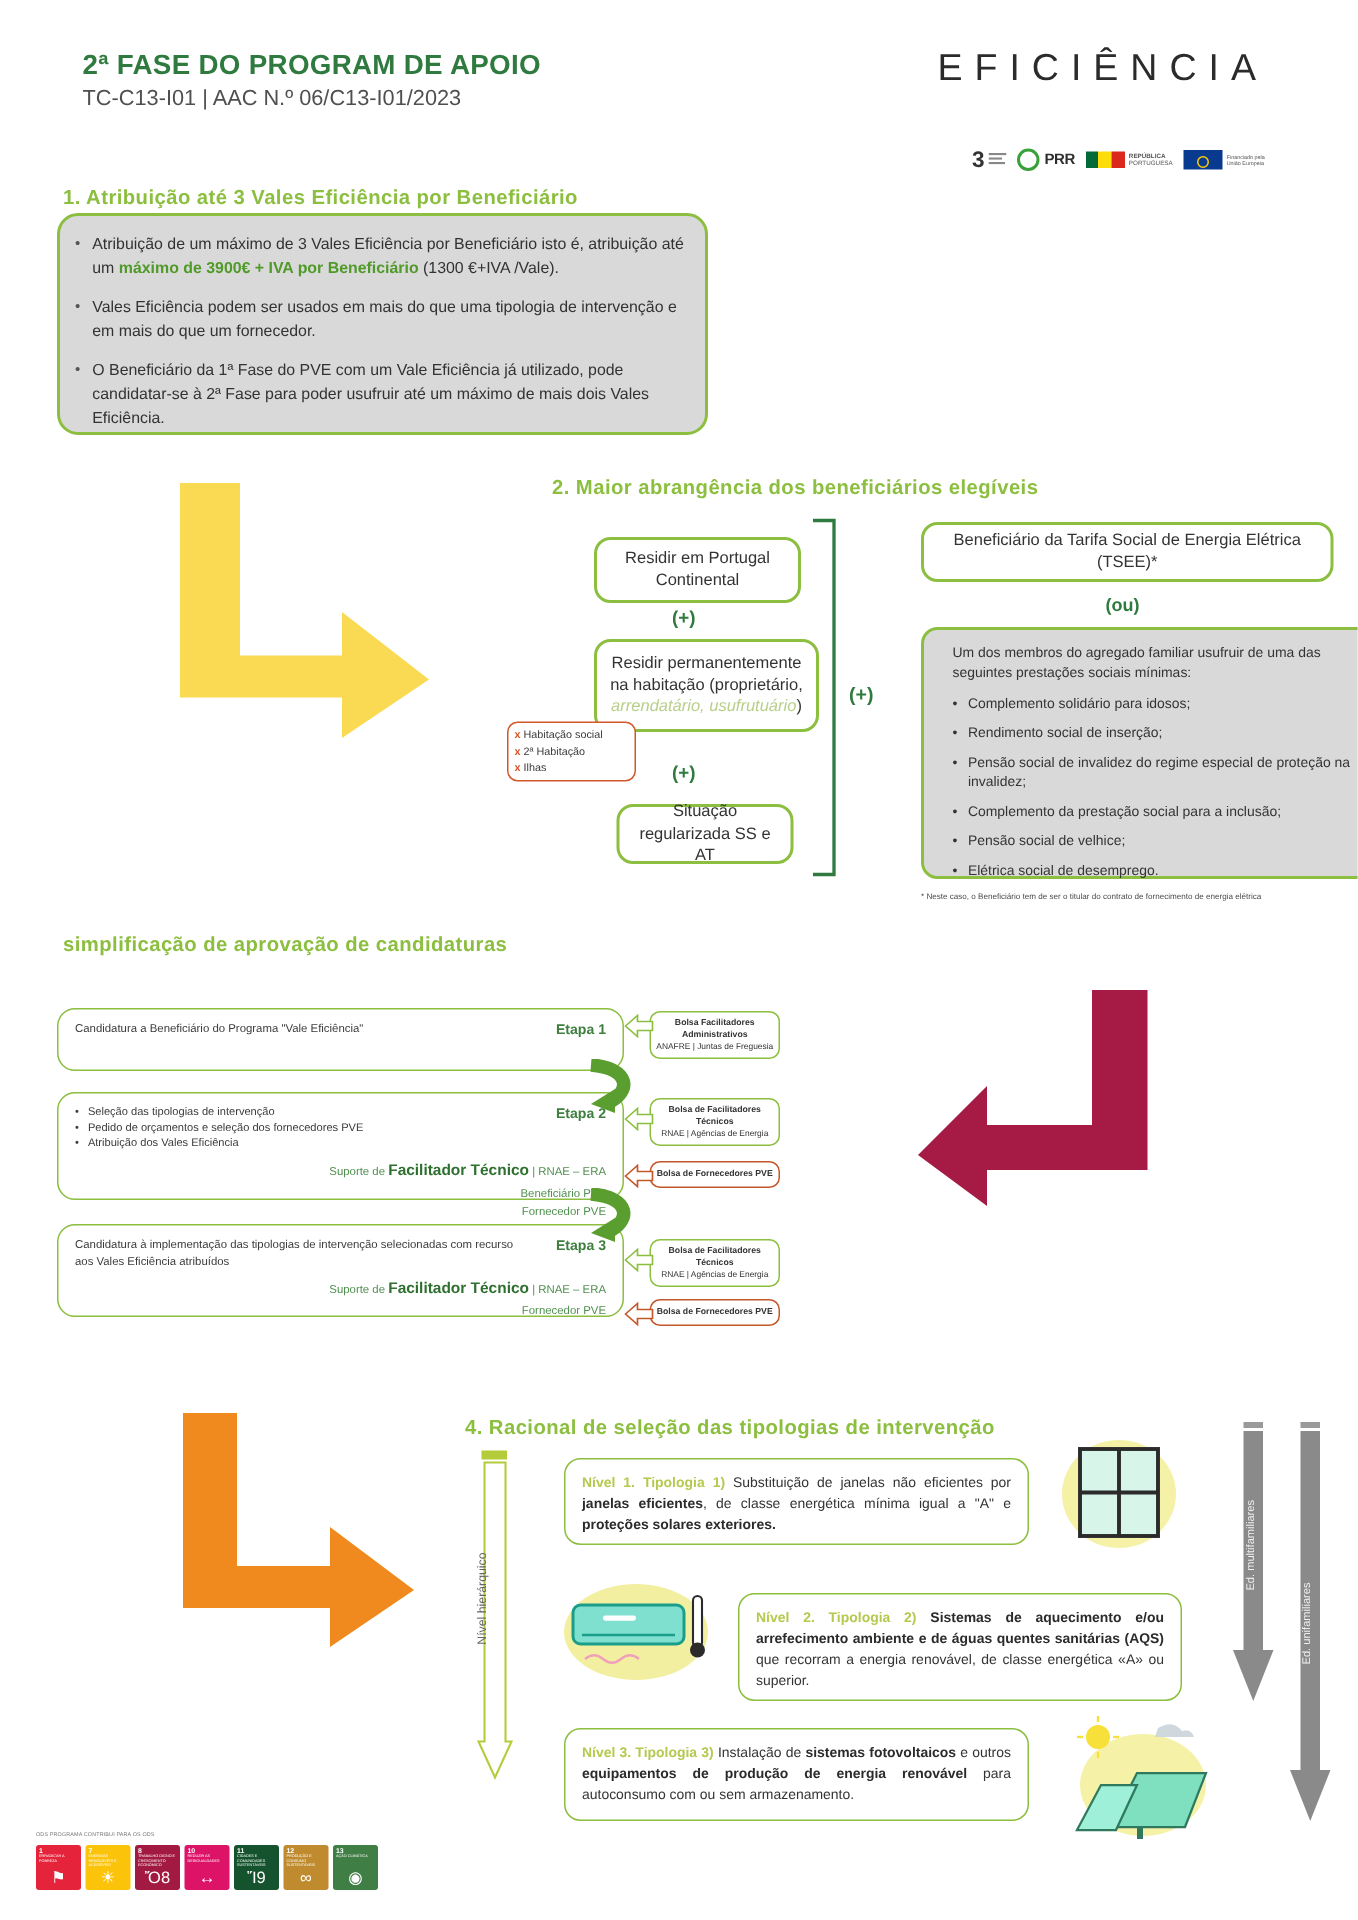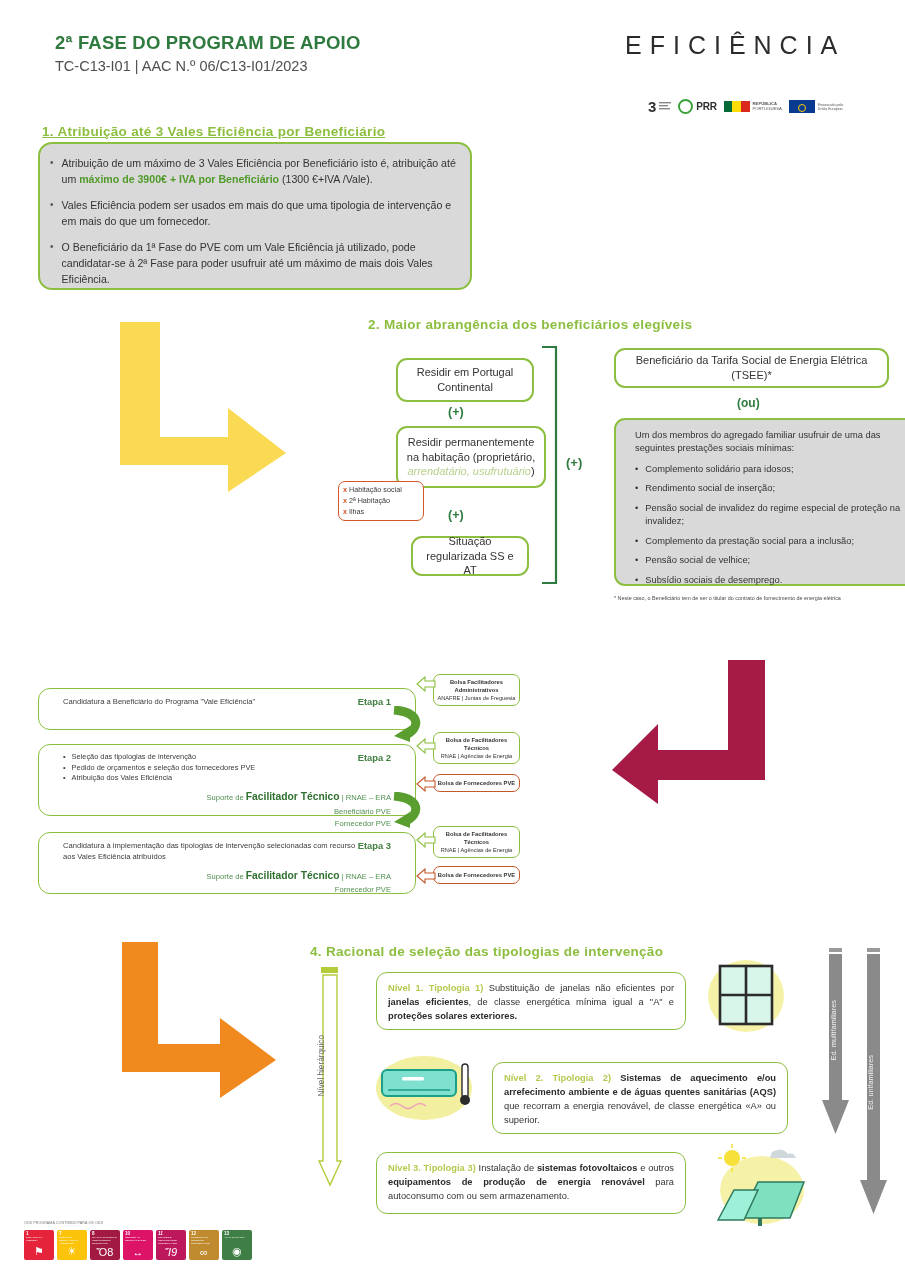--- a/index.html
+++ b/index.html
@@ -32,21 +32,21 @@
   .flag-pt{display:flex;width:26px;height:11px;}
   .flag-pt span{flex:1;}
   .eu-flag{width:26px;height:13px;background:#083b8f;position:relative;}
   .eu-flag::after{content:"";position:absolute;left:9px;top:3.5px;width:6px;height:6px;
     border:1.2px solid #ffcc00;border-radius:50%;}
 
   
   .sec-h{font-size:13.5px;font-weight:bold;color:#8cbe3f;letter-spacing:.3px;line-height:1.45;}
 
   
-  #sec1-title{left:42px;top:122px;width:450px;text-decoration:underline;}
+  #sec1-title{left:42px;top:122px;width:450px;}
   #sec1-box{left:38px;top:142px;width:434px;height:148px;
     background:#d9d9d9;border:2px solid #8cbe3f;border-radius:14px;box-sizing:border-box;
     padding:11px 14px 0 10px;}
   .b-item{display:flex;gap:8px;font-size:10.6px;line-height:1.55;color:#333;margin-bottom:9px;}
   .b-dot{color:#555;font-size:10px;line-height:1.6;}
   .hl-green{color:#4f9a28;font-weight:bold;}
 
   
   .larrow{position:absolute;}
 
@@ -75,21 +75,21 @@
   #ou{left:737px;top:396px;font-size:12px;font-weight:bold;color:#2f7a3e;position:absolute;}
   #box-social{left:614px;top:418px;width:324px;height:168px;background:#d9d9d9;
     border:2px solid #8cbe3f;border-radius:11px;box-sizing:border-box;padding:9px 19px;}
   .s-lead{font-size:9.3px;line-height:1.45;color:#333;margin-bottom:7px;}
   .s-item{display:flex;gap:7px;font-size:9.3px;line-height:1.4;margin-bottom:6.5px;color:#333;}
   #footnote{left:614px;top:595px;width:280px;font-size:5.4px;color:#4a4a4a;}
 
   
   #sec3-title{left:42px;top:620px;width:430px;}
   .etapa-box{border:1.6px solid #8cbe3f;border-radius:12px;background:#fff;box-sizing:border-box;
-    position:absolute;padding:7px 24px;margin-top:16px;}
+    position:absolute;padding:7px 11px;}
   #etapa1{left:38px;top:672px;width:378px;height:42px;}
   #etapa2{left:38px;top:728px;width:378px;height:72px;}
   #etapa3{left:38px;top:816px;width:378px;height:62px;}
   .et-top{display:flex;justify-content:space-between;align-items:flex-start;}
   .et-desc{font-size:7.6px;line-height:1.5;color:#3b3b3b;max-width:300px;}
   .et-lbl{font-size:9.4px;color:#3f7f3f;font-weight:600;white-space:nowrap;}
   .et-sup{text-align:right;font-size:7.6px;color:#4f8f4f;margin-top:5px;line-height:1.6;}
   .et-sup b{font-size:10.3px;color:#2f6f2f;font-weight:600;}
   .et-bul{display:flex;gap:6px;font-size:7.4px;line-height:1.45;color:#3b3b3b;}
 
@@ -246,27 +246,28 @@
       <div class="s-item">
         <span>•</span>
         <span>Complemento da prestação social para a inclusão;</span>
       </div>
       <div class="s-item">
         <span>•</span>
         <span>Pensão social de velhice;</span>
       </div>
       <div class="s-item">
         <span>•</span>
-        <span>Subsídio sociais de desemprego.</span>
+        <span>Elétrica social de desemprego.</span>
       </div>
     </div>
 </div>
 <div class="abs" id="footnote">* Neste caso, o Beneficiário tem de ser o titular do contrato de fornecimento de energia elétrica</div>
 
 <div class="abs sec-h" id="sec3-title">
+  <div>simplificação de aprovação de candidaturas</div>
 </div>
 
 <div class="etapa-box" id="etapa1">
   <div class="et-top">
     <span class="et-desc">Candidatura a Beneficiário do Programa "Vale Eficiência"</span>
     <span class="et-lbl">Etapa 1</span>
   </div>
 </div>
 
 <div class="etapa-box" id="etapa2">
@@ -440,21 +441,21 @@
     <div class="ods" style="background: rgb(162, 25, 66);">
       <span class="n">8</span>
       <span class="t">TRABALHO DIGNO E CRESCIMENTO ECONÓMICO</span>
       <span class="g">Ὄ8</span>
     </div>
     <div class="ods" style="background: rgb(221, 19, 103);">
       <span class="n">10</span>
       <span class="t">REDUZIR AS DESIGUALDADES</span>
       <span class="g">↔</span>
     </div>
-    <div class="ods" style="background: #be185d; font-style: italic;">
+    <div class="ods" style="background: #14532d;">
       <span class="n">11</span>
       <span class="t">CIDADES E COMUNIDADES SUSTENTÁVEIS</span>
       <span class="g">Ἵ9</span>
     </div>
     <div class="ods" style="background: rgb(191, 139, 46);">
       <span class="n">12</span>
       <span class="t">PRODUÇÃO E CONSUMO SUSTENTÁVEIS</span>
       <span class="g">∞</span>
     </div>
     <div class="ods" style="background: rgb(63, 126, 68);">

